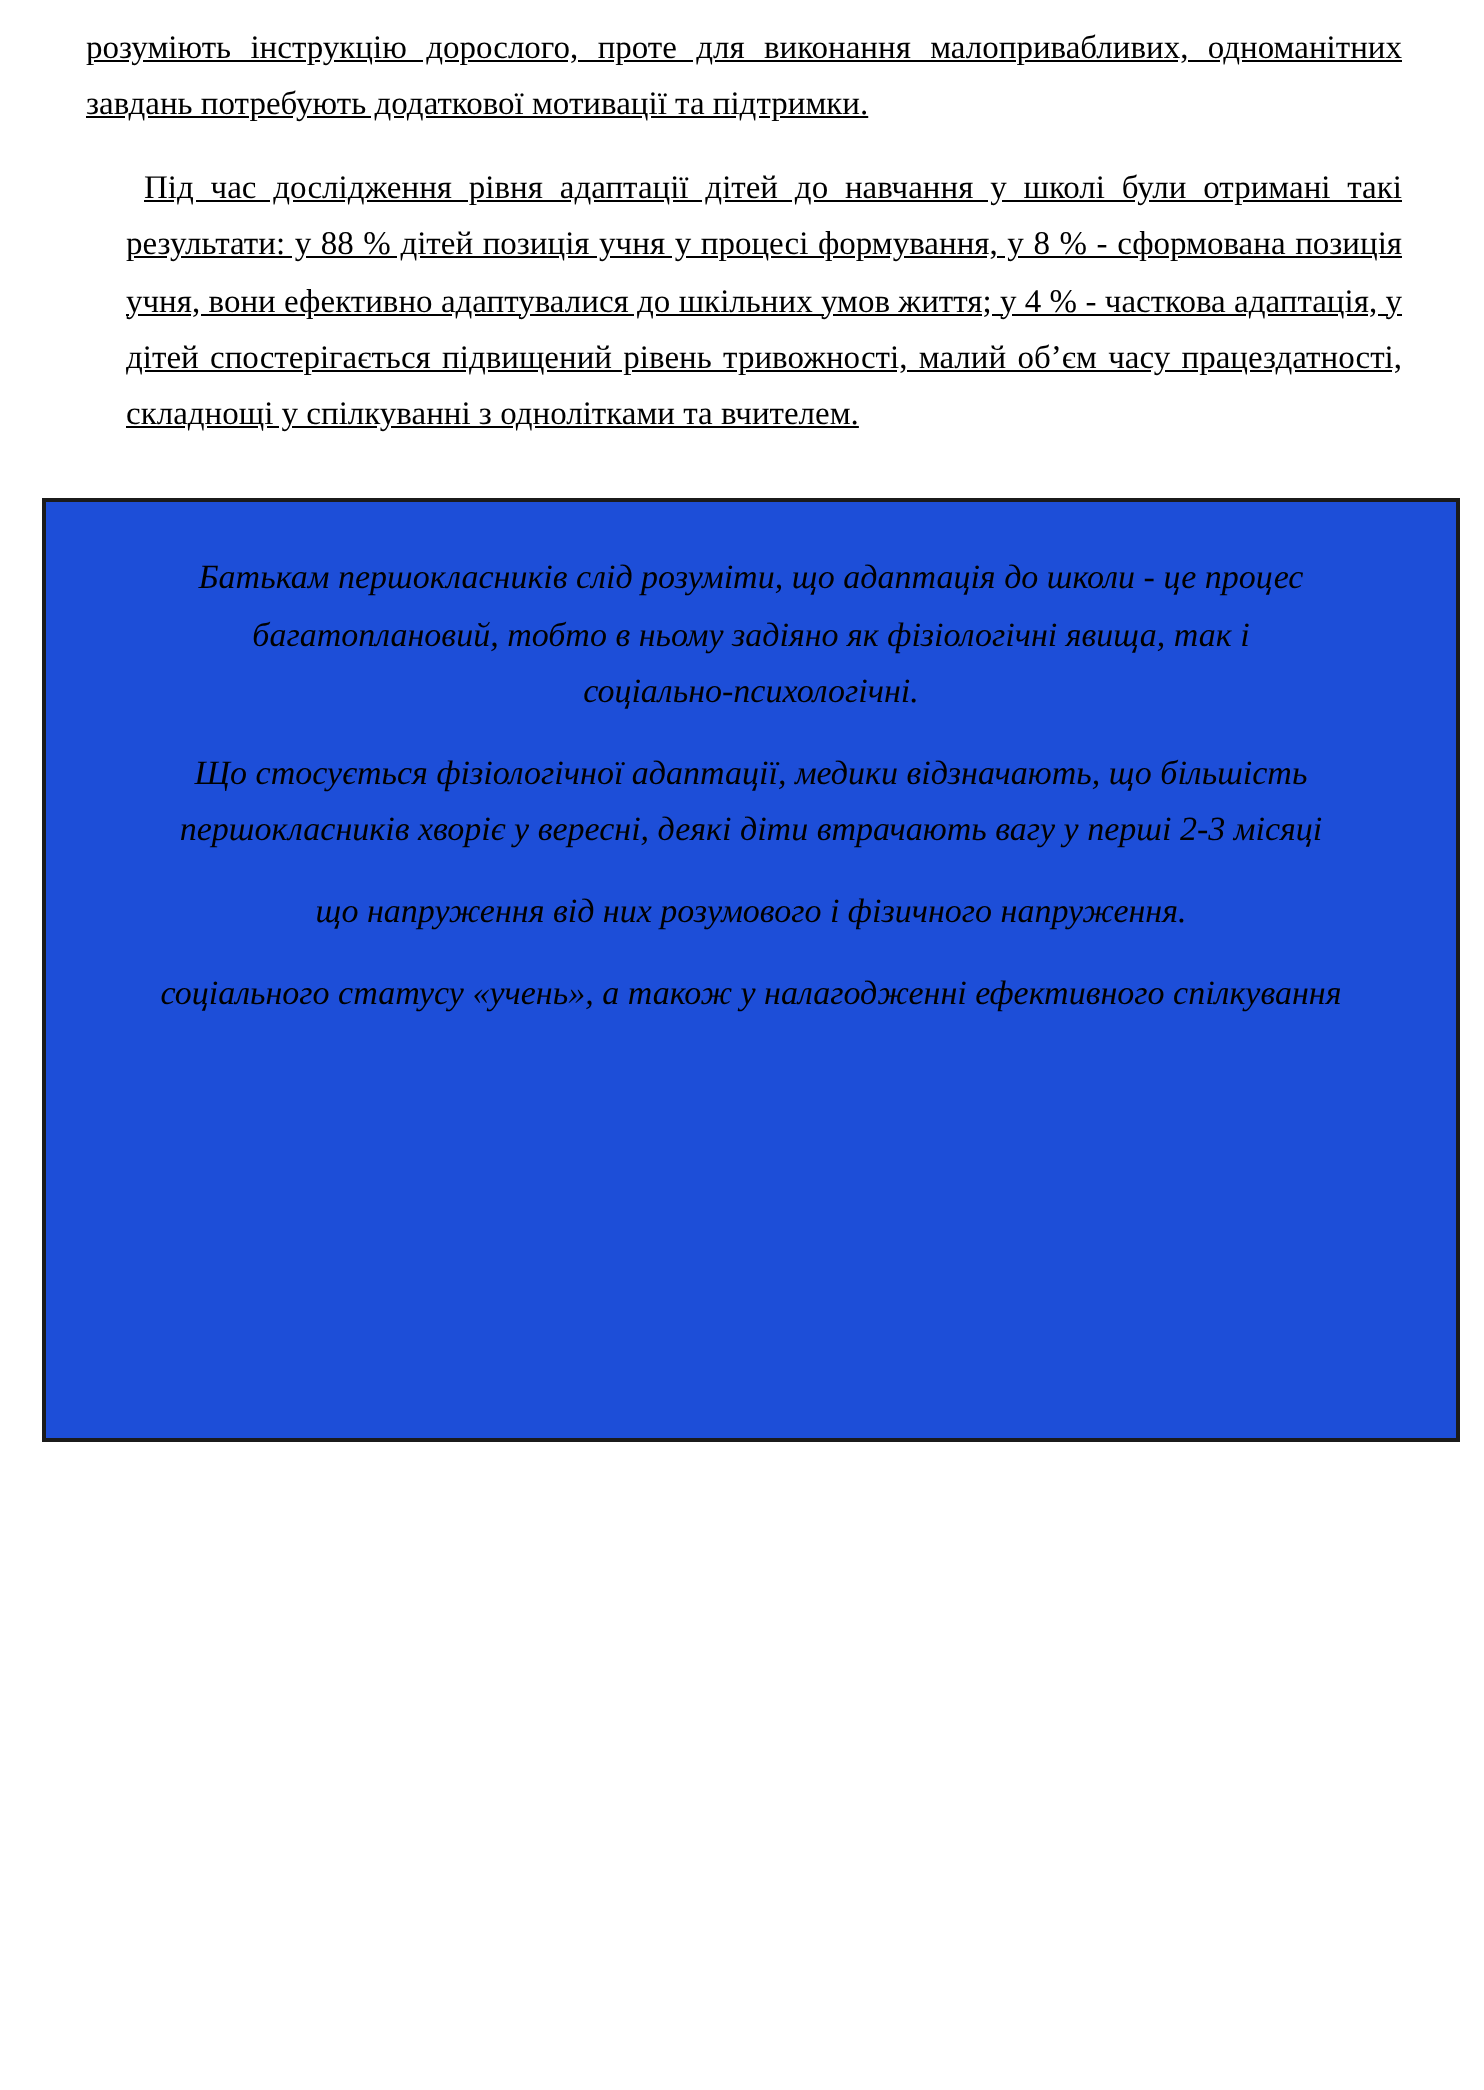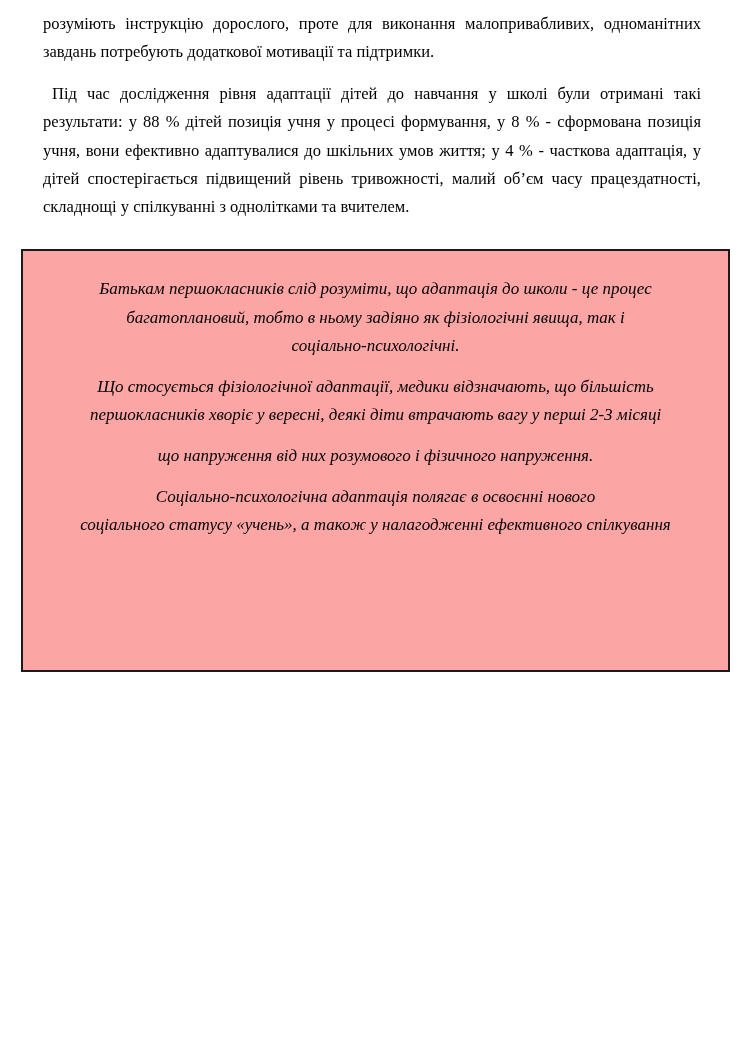--- a/index.html
+++ b/index.html
@@ -14,40 +14,42 @@
     background: #ffffff;
     color: #000000;
     font-family: "Liberation Serif", "DejaVu Serif", serif;
     overflow: hidden;
   }
   .body-text {
     position: absolute;
     left: 43px;
     top: 10px;
     width: 658px;
+    text-decoration: underline;
   }
   .body-para {
     margin: 0;
     font-size: 16.5px;
     line-height: 28.4px;
     text-align: justify;
   }
   .body-para.indent {
     margin-top: 13px;
     text-indent: 9px;
+    margin-left: 20px;
   }
   .quote-box {
     position: absolute;
     left: 21px;
     top: 249px;
     width: 709px;
-    height: 423px;
+    height: 472px;
     box-sizing: border-box;
     border: 2px solid #1b1b1b;
-    background: #fca5a5;
+    background: #1d4ed8;
     padding: 24px 2px 0 2px;
   }
   .quote-para {
     margin: 0 0 12px 0;
     font-size: 17px;
     line-height: 28.6px;
     font-style: italic;
     text-align: center;
   }
   .quote-line {
@@ -71,18 +73,17 @@
         <span class="quote-line">соціально-психологічні.</span>
       </p>
       <p class="quote-para">
         <span class="quote-line">Що стосується фізіологічної адаптації, медики відзначають, що більшість</span>
         <span class="quote-line">першокласників хворіє у вересні, деякі діти втрачають вагу у перші 2-3 місяці</span>
       </p>
       <p class="quote-para">
         <span class="quote-line">що напруження від них розумового і фізичного напруження.</span>
       </p>
       <p class="quote-para">
-        <span class="quote-line">Соціально-психологічна адаптація полягає в освоєнні нового</span>
         <span class="quote-line">соціального статусу «учень», а також у налагодженні ефективного спілкування</span>
       </p>
     </div>
 
 </div>
 
 </body></html>

